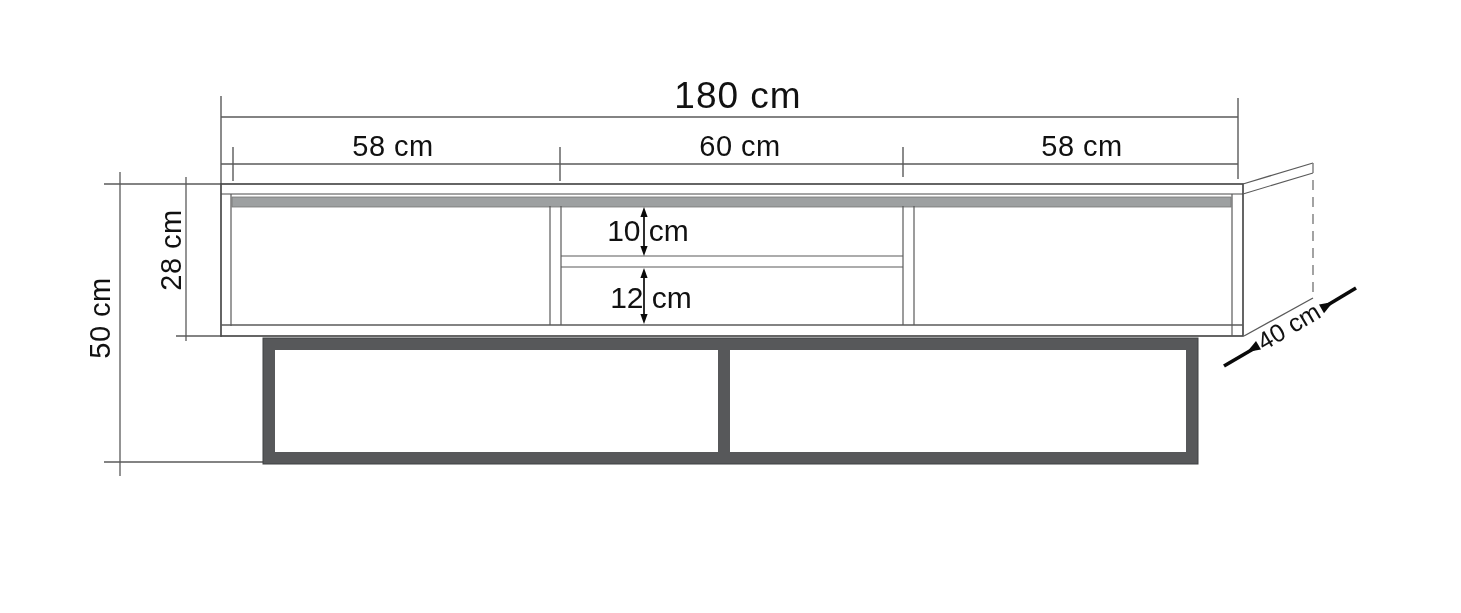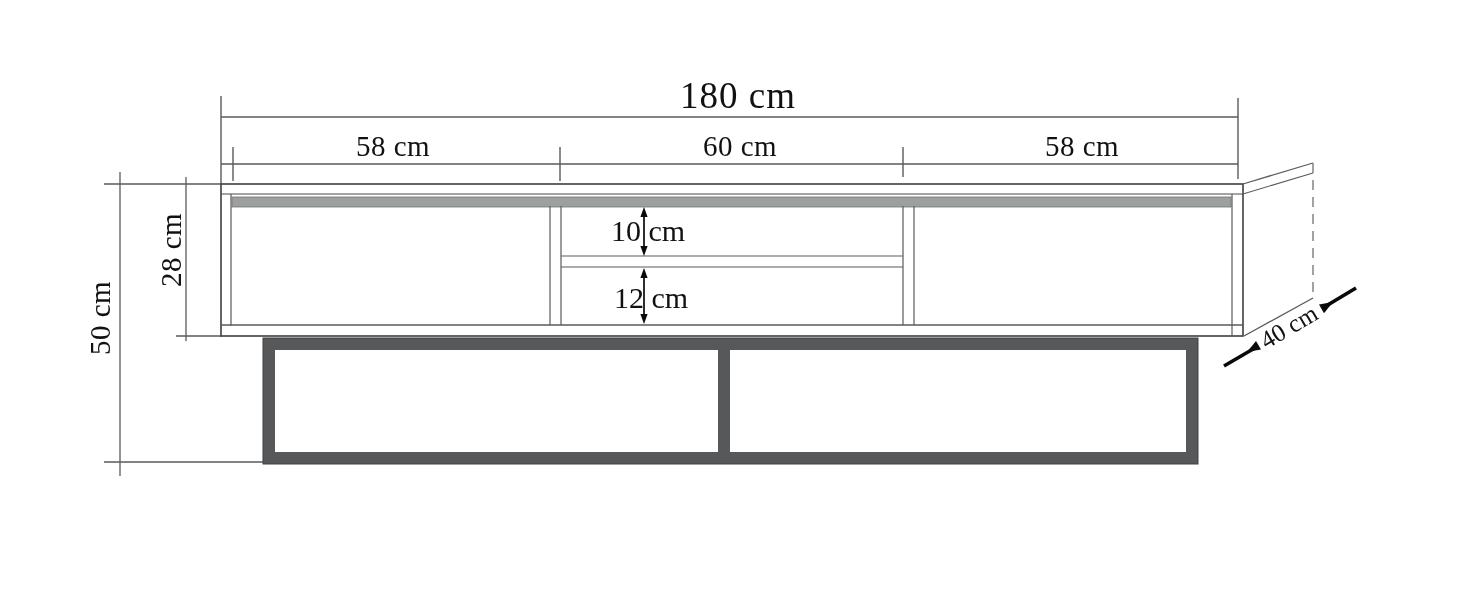--- a/index.html
+++ b/index.html
@@ -1,20 +1,20 @@
 <!DOCTYPE html>
 <html><head>
 <meta charset="utf-8">
 <style>
   html,body{margin:0;padding:0;background:#ffffff;}
   .canvas{
     position:relative;
     width:1461px;height:534px;
     background:#ffffff;
-    font-family:Liberation Serif, serif;
+    font-family:Liberation Sans, sans-serif;
     overflow:hidden;
   }
   svg{display:block;}
   text{fill:#111;}
   .dim-label{font-size:29px;letter-spacing:0.5px;}
   .dim-label-big{font-size:37px;letter-spacing:1px;}
   .dim-label-mid{font-size:30px;}
   .dim-label-depth{font-size:25px;}
 </style>
 </head>

